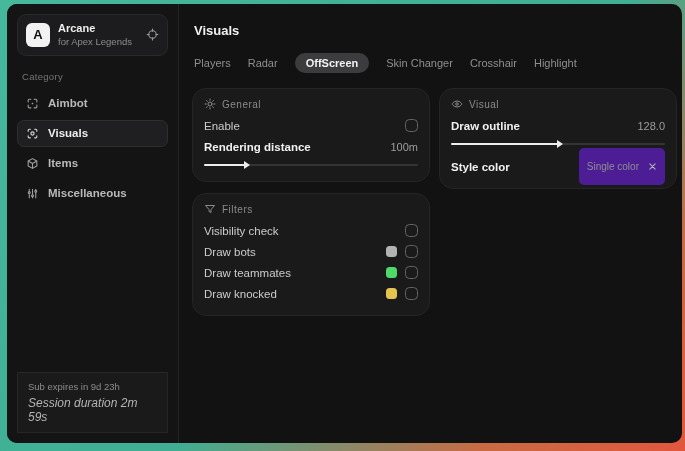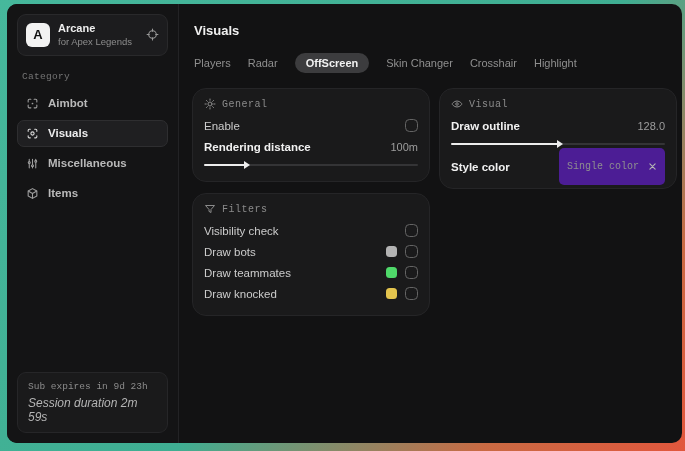--- a/index.html
+++ b/index.html
@@ -1,21 +1,21 @@
 <!DOCTYPE html>
 <html><head>
 <meta charset="utf-8">
 <style>
   * { margin:0; padding:0; box-sizing:border-box; }
   html,body { width:685px; height:451px; overflow:hidden; }
   body {
     font-family:"Liberation Sans","DejaVu Sans",sans-serif;
     background:linear-gradient(135deg,#46b89c 0%,#3fae92 55%,#c96a43 82%,#e2573d 100%);
   }
-  .mono { font-family:Liberation Mono, monospace; }
+  .mono { font-family:Liberation Sans, sans-serif; }
 
   .window {
     position:absolute; left:7px; top:4px; right:3px; bottom:8px;
     background:#121213; border-radius:10px; display:flex; overflow:hidden;
   }
 
   
   .sidebar { width:171px; flex:0 0 171px; position:relative; padding:10px; background:#141415; }
   .logo-card {
     display:flex; align-items:center; gap:8px; padding:7px 8px;
@@ -36,21 +36,21 @@
   .nav-item {
     display:flex; align-items:center; gap:9px; height:27px; padding:0 8px;
     border-radius:7px; color:#b9b9b9; font-size:11.5px; border:1px solid transparent; cursor:pointer;font-weight:bold;
   }
   .nav-item .ic { color:#9e9e9e; display:flex; }
   .nav-item.selected { background:#1f1f21; border-color:#2e2e30; color:#ededee; }
   .nav-item.selected .ic { color:#dcdcdc; }
 
   .sidebar-footer {
     position:absolute; left:10px; right:10px; bottom:10px;
-    background:#1a1a1b; border:1px solid #262628; border-radius:9px; padding:8px 10px;
+    background:#1a1a1b; border:1px solid #262628; border-radius:0; padding:8px 10px;
   }
   .footer-line1 { color:#8c8c8c; font-size:9.5px; }
   .footer-line2 { color:#b5b5b5; font-size:12px; margin-top:4px;font-style:italic; }
 
   
   .main { flex:1; border-left:1px solid #232325; padding:10px 13px; }
   .page-title { color:#f0f0f0; font-size:13px; font-weight:bold; margin:9px 2px 0; }
   .tabs { display:flex; align-items:center; gap:17px; margin:15px 2px 0; }
   .tab { color:#8f8f8f; font-size:11px; padding:4px 0; cursor:pointer; white-space:nowrap; }
   .tab.selected { background:#3c3c3e; color:#f2f2f2; padding:4px 11px; border-radius:14px; font-weight:bold; }
@@ -126,37 +126,37 @@
         <span class="ic">
           <svg width="13" height="13" viewBox="0 0 24 24" fill="none" stroke="currentColor" stroke-width="2" stroke-linecap="round">
             <path d="M4 8V6a2 2 0 012-2h2M16 4h2a2 2 0 012 2v2M20 16v2a2 2 0 01-2 2h-2M8 20H6a2 2 0 01-2-2v-2"></path>
             <circle cx="12" cy="12" r="3"></circle>
           </svg>
         </span>
         <span>Visuals</span>
       </div>
       <div class="nav-item">
         <span class="ic">
+          <svg width="13" height="13" viewBox="0 0 24 24" fill="none" stroke="currentColor" stroke-width="2" stroke-linejoin="round">
+            <path d="M12 3l8 4.5v9L12 21l-8-4.5v-9L12 3z"></path>
+              <path d="M4 7.5l8 4.5 8-4.5M12 12v9"></path>
+          </svg>
+        </span>
+        <span>Items</span>
+      </div>
+      <div class="nav-item">
+        <span class="ic">
           <svg width="13" height="13" viewBox="0 0 24 24" fill="none" stroke="currentColor" stroke-width="2" stroke-linecap="round">
             <path d="M6 4v4M6 12v8M12 4v10M12 18v2M18 4v2M18 10v10"></path>
             <circle cx="6" cy="10" r="1.8"></circle>
               <circle cx="12" cy="16" r="1.8"></circle>
               <circle cx="18" cy="8" r="1.8"></circle>
           </svg>
         </span>
         <span>Miscellaneous</span>
-      </div>
-      <div class="nav-item">
-        <span class="ic">
-          <svg width="13" height="13" viewBox="0 0 24 24" fill="none" stroke="currentColor" stroke-width="2" stroke-linejoin="round">
-            <path d="M12 3l8 4.5v9L12 21l-8-4.5v-9L12 3z"></path>
-              <path d="M4 7.5l8 4.5 8-4.5M12 12v9"></path>
-          </svg>
-        </span>
-        <span>Items</span>
       </div>
     </div>
 
     <div class="sidebar-footer">
       <div class="footer-line1 mono">Sub expires in 9d 23h</div>
       <div class="footer-line2">Session duration 2m 59s</div>
     </div>
   </div>
 
   <div class="main">

